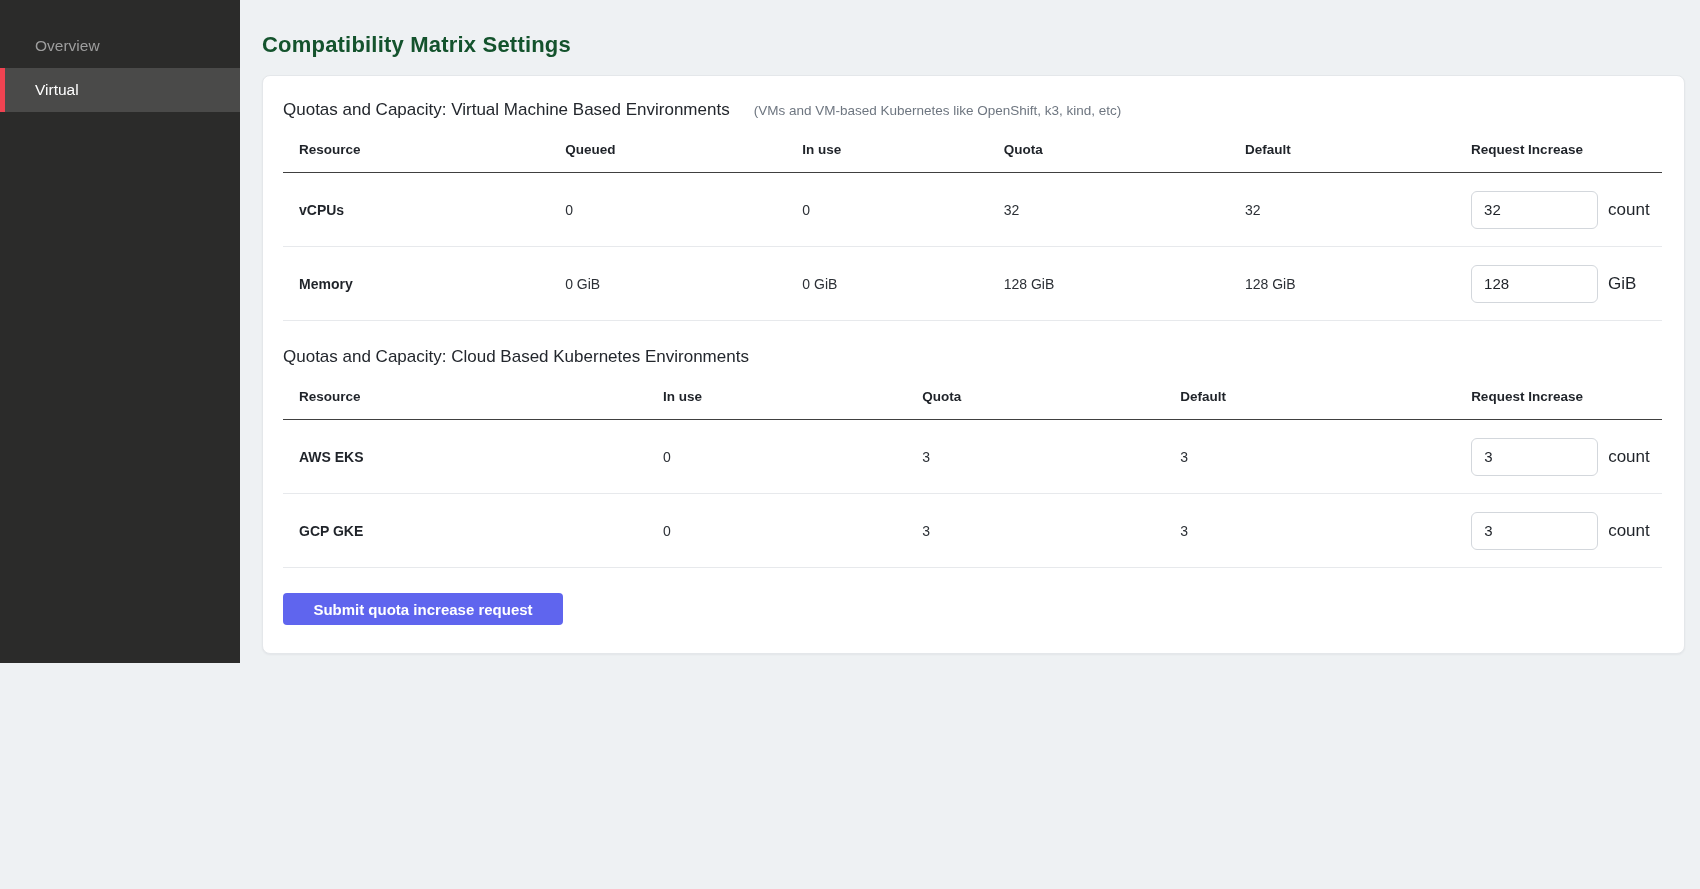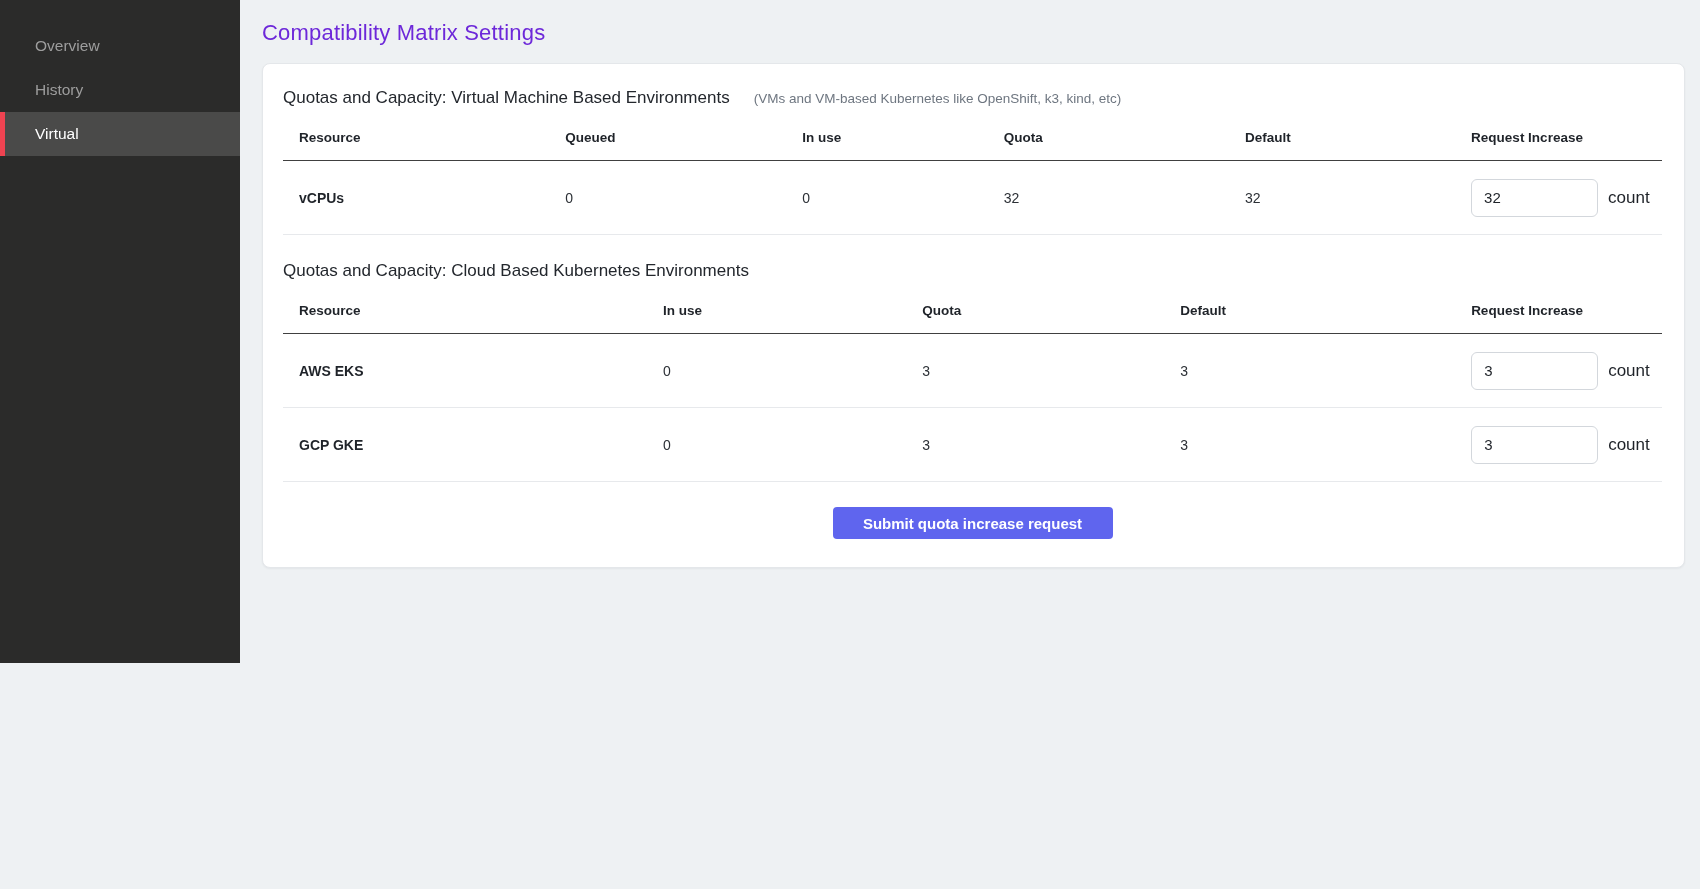--- a/index.html
+++ b/index.html
@@ -22,22 +22,22 @@
     cursor: pointer; border-left: 5px solid transparent;
   }
   .side-item.active {
     background: #4a4a49; color: #ffffff;
     border-left-color: #ef4351;
   }
 
   
   .main { flex: 1; padding: 20px 15px 0 22px; }
   .page-title {
-    margin: 0 0 17px; font-size: 22px; font-weight: 400;
-    color: #6d28d9; letter-spacing: .2px;
+    margin: 12px 0 17px; font-size: 22px; font-weight: 700;
+    color: #14532d; letter-spacing: .2px;
   }
   .card {
     background: #ffffff; border: 1px solid #e4e7ea; border-radius: 8px;
     box-shadow: 0 1px 2px rgba(16,24,40,.05);
     padding: 22px 22px 14px 20px;
   }
 
   
   .quota-section:nth-child(2) .sec-head { margin-top: 26px; }
   .sec-head { margin: 2px 0 0; }
@@ -69,38 +69,35 @@
   .req-wrap { display: flex; align-items: center; gap: 10px; }
   .qty-input {
     width: 127px; height: 38px; padding: 0 8px 0 12px;
     border: 1px solid #d3d7dc; border-radius: 6px;
     font-size: 15px; color: #1f2329; font-family: inherit; outline: none;
     background: #ffffff;
   }
   .unit { font-size: 17px; color: #1f2329; }
 
   
-  .submit-row { display: flex; justify-content: center; padding: 25px 0 14px; }
+  .submit-row { display: flex; padding: 25px 0 14px; }
   .submit-btn {
     width: 280px; height: 32px; border: none; border-radius: 4px;
     background: #5f65ee; color: #ffffff;
     font-size: 15px; font-weight: 700; font-family: inherit; cursor: pointer;
   }
 </style>
 </head>
 <body>
 
 <div class="app">
   <aside class="sidebar">
     <nav id="sidebar-nav">
         <div class="side-item">
           <span>Overview</span>
-        </div>
-        <div class="side-item">
-          <span>History</span>
         </div>
         <div class="side-item active">
           <span>Virtual</span>
         </div>
       </nav>
   </aside>
   <main class="main">
     <h1 class="page-title">Compatibility Matrix Settings</h1>
     <div class="card">
       <div id="sections">
@@ -121,20 +118,33 @@
                 <tr>
                   <td class="res">vCPUs</td>
                   <td>0</td>
                   <td>0</td>
                   <td>32</td>
                   <td>32</td>
                   <td class="req">
                     <div class="req-wrap">
                       <input class="qty-input" type="text" value="32" style="">
                       <span class="unit">count</span>
+                    </div>
+                  </td>
+                </tr>
+                <tr>
+                  <td class="res">Memory</td>
+                  <td>0 GiB</td>
+                  <td>0 GiB</td>
+                  <td>128 GiB</td>
+                  <td>128 GiB</td>
+                  <td class="req">
+                    <div class="req-wrap">
+                      <input class="qty-input" type="text" value="128" style="">
+                      <span class="unit">GiB</span>
                     </div>
                   </td>
                 </tr>
               </tbody>
             </table>
           </section>
           <section class="quota-section">
             <div class="sec-head"><h2 class="sec-title">Quotas and Capacity: Cloud Based Kubernetes Environments</h2></div>
             <table class="quota-table t1">
               <thead>

